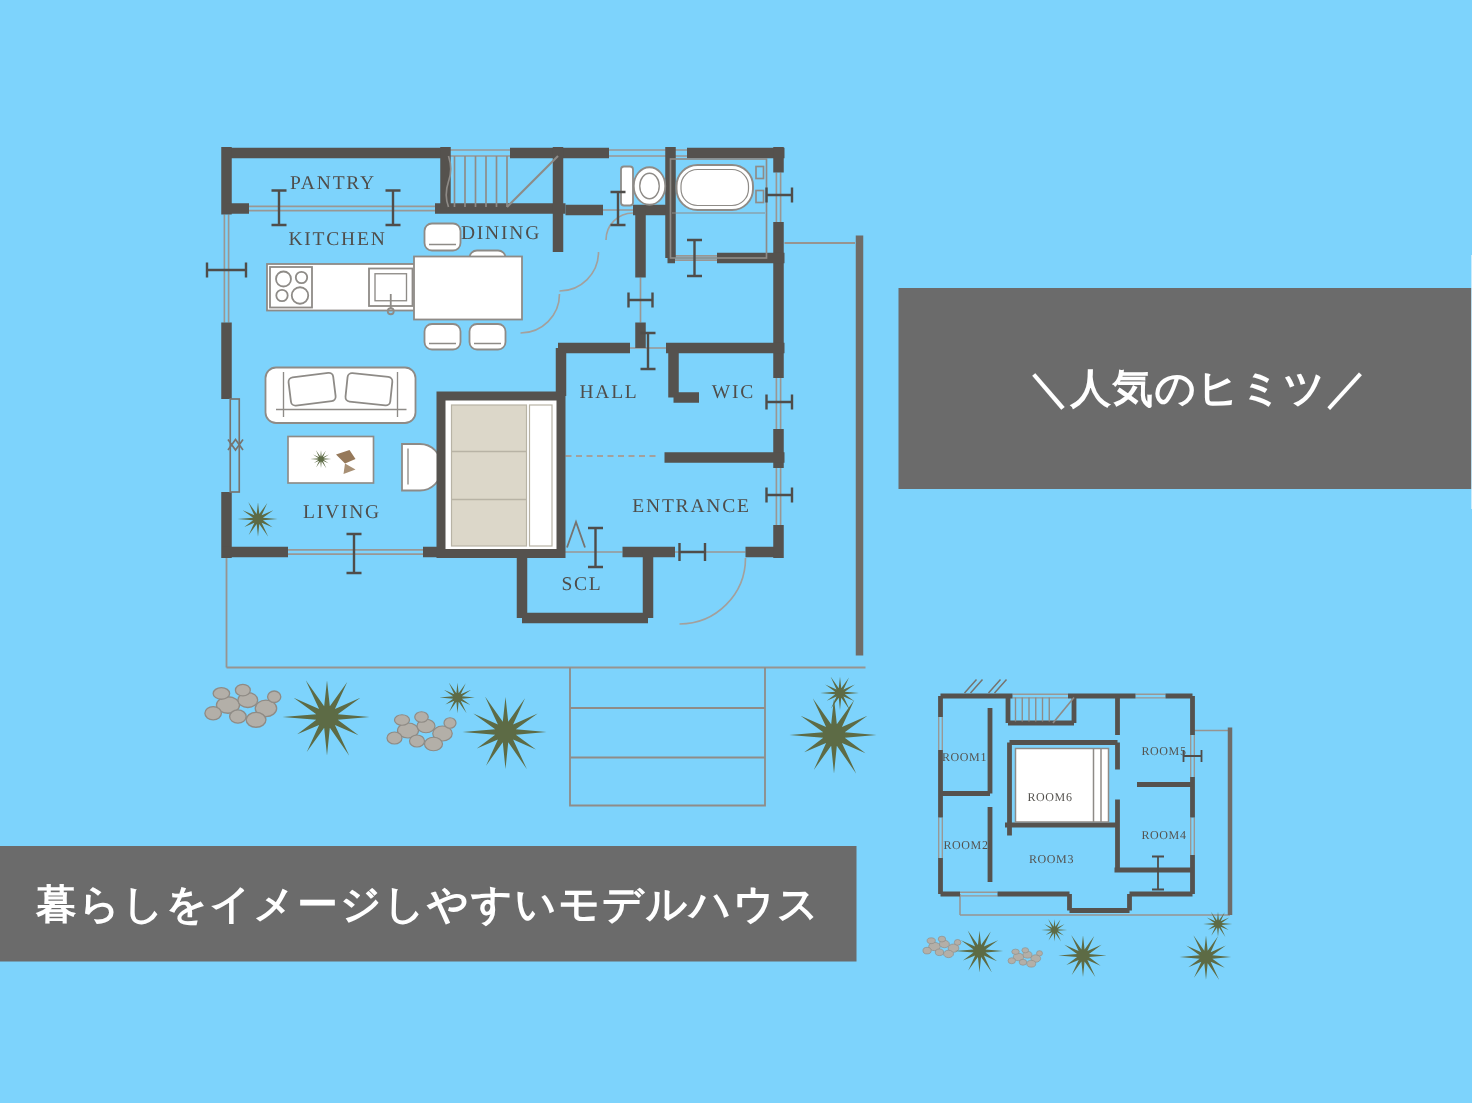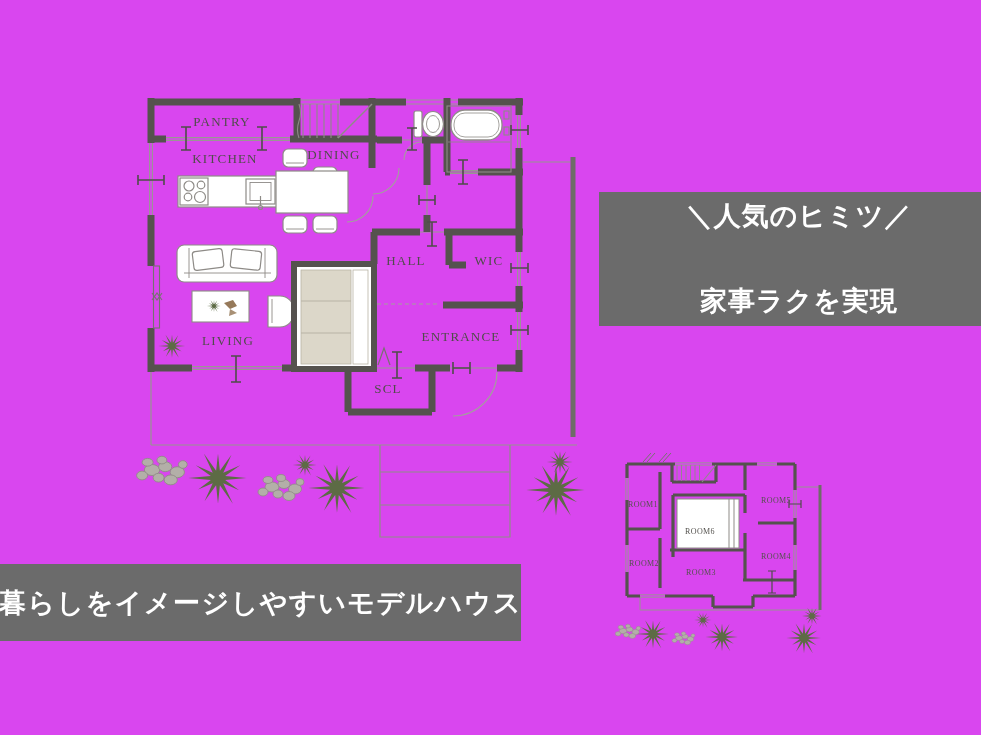--- a/index.html
+++ b/index.html
@@ -1,17 +1,17 @@
 <!DOCTYPE html>
 <html><head>
 <meta charset="utf-8">
 <style>
   html,body{margin:0;padding:0;background:#ffffff;}
   #stage{
-    position:relative;width:981px;height:735px;background:#d946ef;overflow:hidden;
+    position:relative;width:981px;height:735px;background:#7dd3fc;overflow:hidden;
     font-family:"Liberation Sans","DejaVu Sans",sans-serif;
   }
   #plan-svg{position:absolute;left:0;top:0;}
   .room-label{
     font-family:"Liberation Serif","DejaVu Serif",serif;
     fill:#4f4d4a;font-size:13px;letter-spacing:1.2px;
   }
   .room-label-sm{
     font-family:"Liberation Serif","DejaVu Serif",serif;
     fill:#54524e;font-size:8px;letter-spacing:0.4px;
@@ -20,21 +20,21 @@
     position:absolute;background:#6b6b6b;color:#ffffff;
     font-weight:bold;
   }
   #info-box{
     left:599px;top:192px;width:382px;height:134px;
     display:flex;flex-direction:column;justify-content:center;
     font-size:27px;line-height:37px;letter-spacing:1px;gap:48px;
   }
   #info-box .info-line{width:260px;margin-left:70px;text-align:center;white-space:nowrap;}
   #banner{
-    left:0;top:564px;width:521px;height:77px;
+    left:0;top:564px;width:571px;height:77px;
     display:flex;align-items:center;justify-content:center;
     font-size:27px;letter-spacing:1.5px;white-space:nowrap;
   }
 </style>
 </head>
 <body>
 
 <div id="stage">
 
 <svg id="plan-svg" width="981" height="735" viewBox="0 0 981 735">
@@ -293,20 +293,19 @@
       <use href="#plant12" transform="translate(703,620) scale(0.4)"></use>
       <use href="#plant12" transform="translate(722,637) scale(0.75)"></use>
       <use href="#plant12" transform="translate(812,616) scale(0.45)"></use>
       <use href="#plant12" transform="translate(804,638) scale(0.8)"></use>
     </g>
   </g>
 </svg>
 
 <div id="info-box" class="overlay-box">
   <div class="info-line">＼人気のヒミツ／</div>
-  <div class="info-line">家事ラクを実現</div>
 </div>
 
 <div id="banner" class="overlay-box">
   <span>暮らしをイメージしやすいモデルハウス</span>
 </div>
 
 </div>
 
 </body></html>

